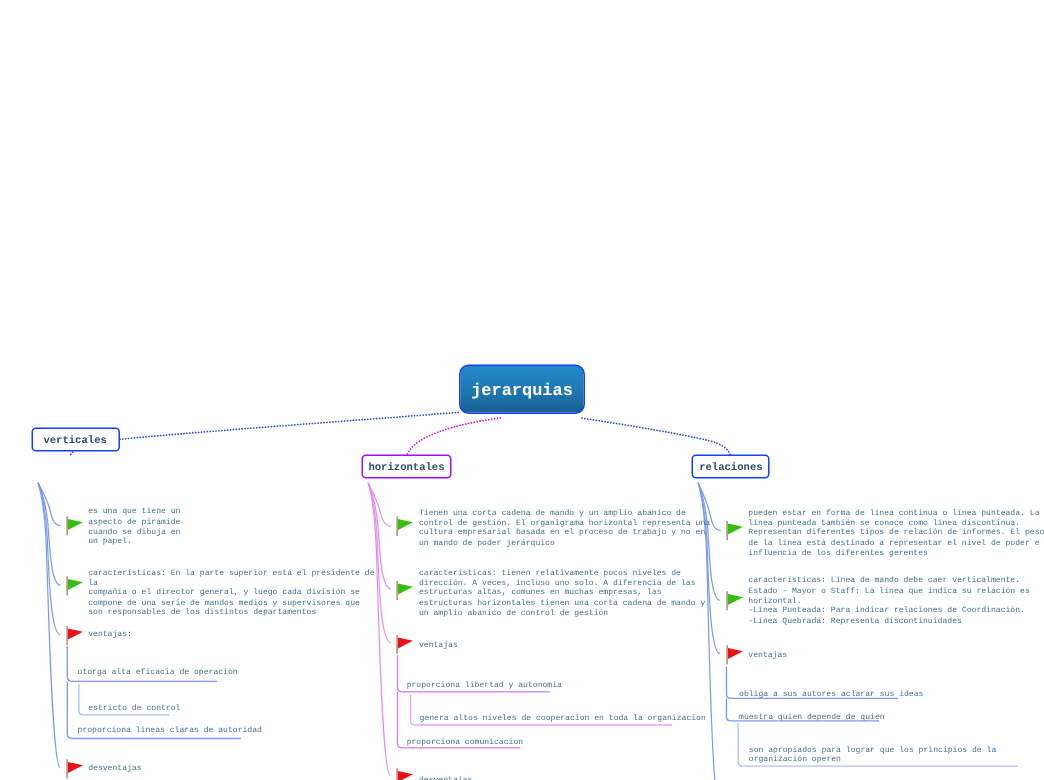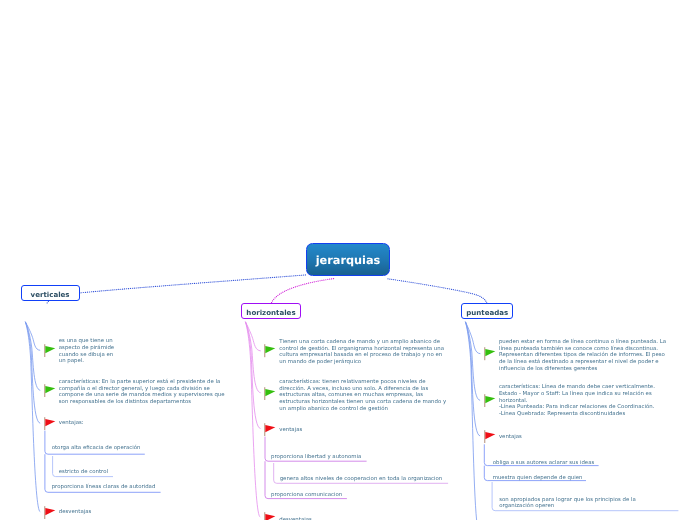--- a/index.html
+++ b/index.html
@@ -1,20 +1,20 @@
 <!DOCTYPE html>
 <html><head>
 <meta charset="utf-8">
 <style>
   html,body{margin:0;padding:0;}
   body{width:696px;height:520px;overflow:hidden;background:#ffffff;
        font-family:"DejaVu Sans",sans-serif;
        -webkit-font-smoothing:antialiased;
        text-rendering:geometricPrecision;}
-  #stage{position:relative;width:696px;height:520px;transform:translateZ(0);}
+  #stage{position:relative;width:696px;height:520px;transform:translateZ(0);font-family:Liberation Mono, monospace;}
   .leaf,.l3,.branchbox,#root{ -webkit-font-smoothing:antialiased; }
   svg.links{position:absolute;left:0;top:0;width:696px;height:520px;}
 
   #root{position:absolute;left:305.8px;top:242.7px;width:84.4px;height:33.7px;
         border-radius:6.5px;border:1.9px solid #1240ef;box-sizing:border-box;
         background:linear-gradient(180deg,#2389cb 0%,#1f78b3 50%,#19618f 100%);
         display:flex;align-items:center;justify-content:center;
         color:#ffffff;font-weight:bold;font-size:11.3px;padding-top:2px;}
 
   .branchbox{position:absolute;box-sizing:border-box;background:#fff;
@@ -81,21 +81,21 @@
     <span>jerarquias</span>
   </div>
 
   <div class="branchbox" style="left:20.6px;top:285px;width:59px;height:16.2px;border-color:#1140f8;justify-content:center;">
     <span>verticales</span>
   </div>
   <div class="branchbox" style="left:241.2px;top:303px;width:59.6px;height:16.2px;border-color:#9f0ef5;text-align:right;">
     <span>horizontales</span>
   </div>
   <div class="branchbox" style="left:461.1px;top:303px;width:52.3px;height:16.2px;border-color:#1140f8;">
-    <span>punteadas</span>
+    <span>relaciones</span>
   </div>
 
   <svg class="flag" style="left:43.9px;top:343.5px;" viewBox="0 0 12.5 13.3">
     <rect x="0.2" y="0.2" width="1.1" height="13" fill="#b99683"></rect>
     <path d="M1.3,2.05 L11.3,4.25 L1.3,9.3 Z" fill="#35bf0e"></path>
   </svg>
   <div class="leaf" style="left:58.8px;top:338.40px;width:80px;">es una que tiene un
 aspecto de pirámide
 cuando se dibuja en
 un papel.</div>

